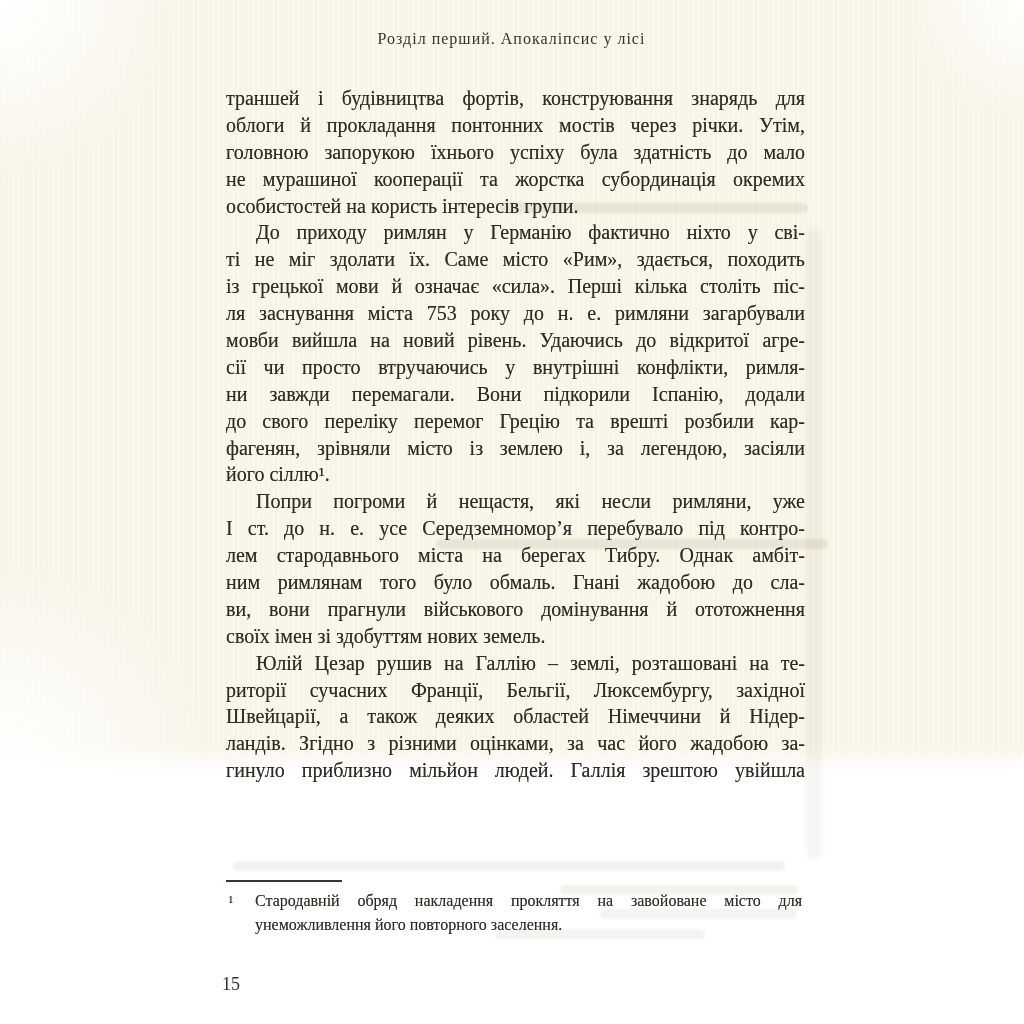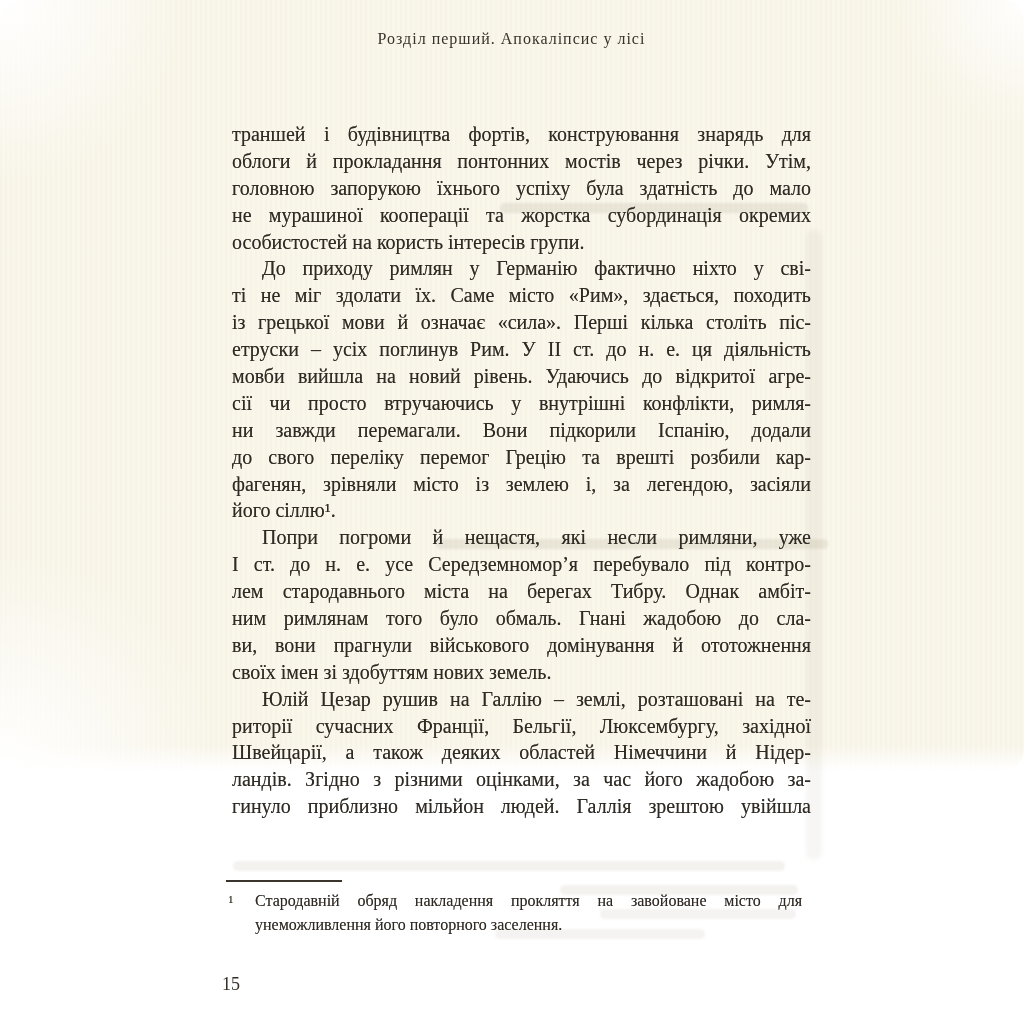--- a/index.html
+++ b/index.html
@@ -19,24 +19,23 @@
       linear-gradient(to top, #ffffff 0px, rgba(255,255,255,0) 26px),
       repeating-linear-gradient(90deg, rgba(120,110,80,0.018) 0 2px, rgba(255,255,255,0.02) 2px 5px);
     color:#2f2a24;
     border-radius:22px;
   }
   .chapter-header{
     position:absolute;left:222px;top:30px;width:579px;
     text-align:center;font-size:16px;letter-spacing:1px;color:#38322a;
   }
   .body-text{
-    position:absolute;left:232px;top:85px;width:579px;
+    position:absolute;left:226px;top:85px;width:579px;
     font-size:20px;line-height:26.9px;
     text-shadow:0 0 .4px rgba(47,42,36,.55);
-    margin-top:36px;
   }
   .tline{
     text-align:justify;
     text-align-last:justify;
     height:26.9px;
     white-space:nowrap;
   }
   .tline.left{text-align-last:left;}
   .tline.indent{text-indent:30px;}
   .fn-rule{
@@ -87,21 +86,21 @@
 
   <div class="body-text" id="bodyText">
       <div class="tline">траншей і будівництва фортів, конструювання знарядь для</div>
       <div class="tline">облоги й прокладання понтонних мостів через річки. Утім,</div>
       <div class="tline">головною запорукою їхнього успіху була здатність до мало</div>
       <div class="tline">не мурашиної кооперації та жорстка субординація окремих</div>
       <div class="tline left">особистостей на користь інтересів групи.</div>
       <div class="tline indent">До приходу римлян у Германію фактично ніхто у сві-</div>
       <div class="tline">ті не міг здолати їх. Саме місто «Рим», здається, походить</div>
       <div class="tline">із грецької мови й означає «сила». Перші кілька століть піс-</div>
-      <div class="tline">етруски – усіх поглинув Рим. У ІІ ст. до н. е. ця діяльність</div>
+      <div class="tline">ля заснування міста 753 року до н. е. римляни загарбували</div>
       <div class="tline">мовби вийшла на новий рівень. Удаючись до відкритої агре-</div>
       <div class="tline">сії чи просто втручаючись у внутрішні конфлікти, римля-</div>
       <div class="tline">ни завжди перемагали. Вони підкорили Іспанію, додали</div>
       <div class="tline">до свого переліку перемог Грецію та врешті розбили кар-</div>
       <div class="tline">фагенян, зрівняли місто із землею і, за легендою, засіяли</div>
       <div class="tline left">його сіллю¹.</div>
       <div class="tline indent">Попри погроми й нещастя, які несли римляни, уже</div>
       <div class="tline">І ст. до н. е. усе Середземномор’я перебувало під контро-</div>
       <div class="tline">лем стародавнього міста на берегах Тибру. Однак амбіт-</div>
       <div class="tline">ним римлянам того було обмаль. Гнані жадобою до сла-</div>

